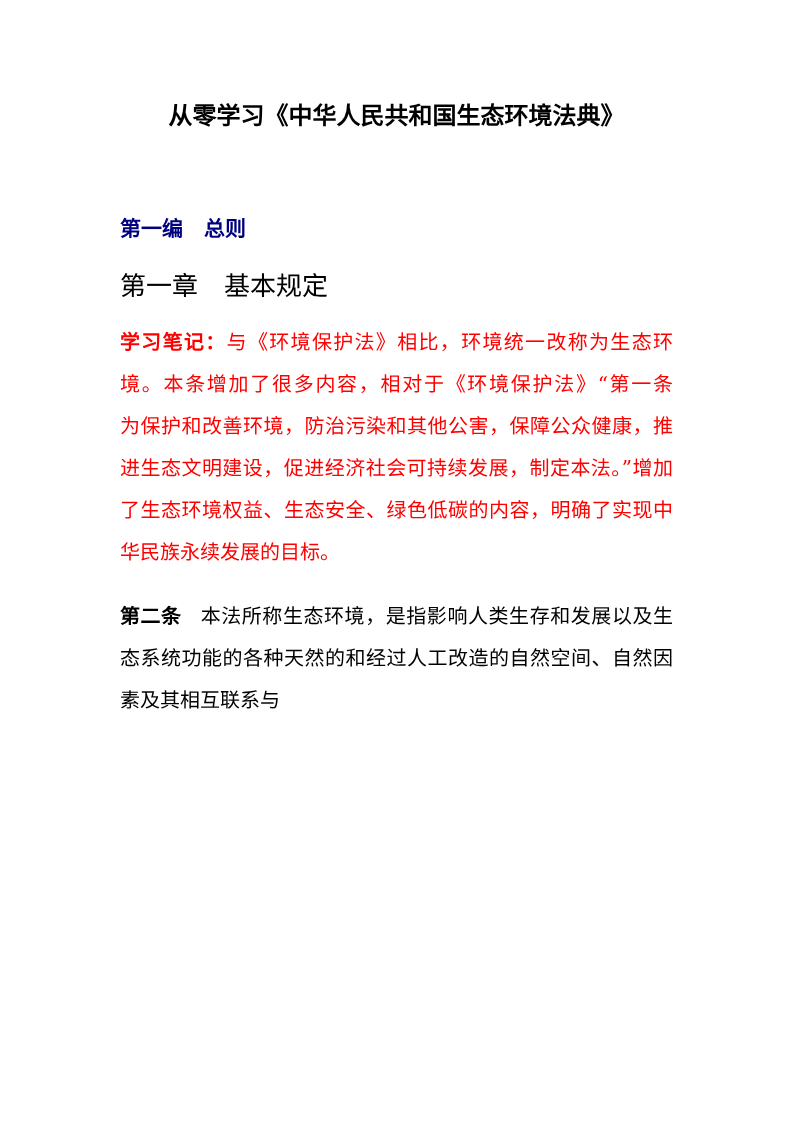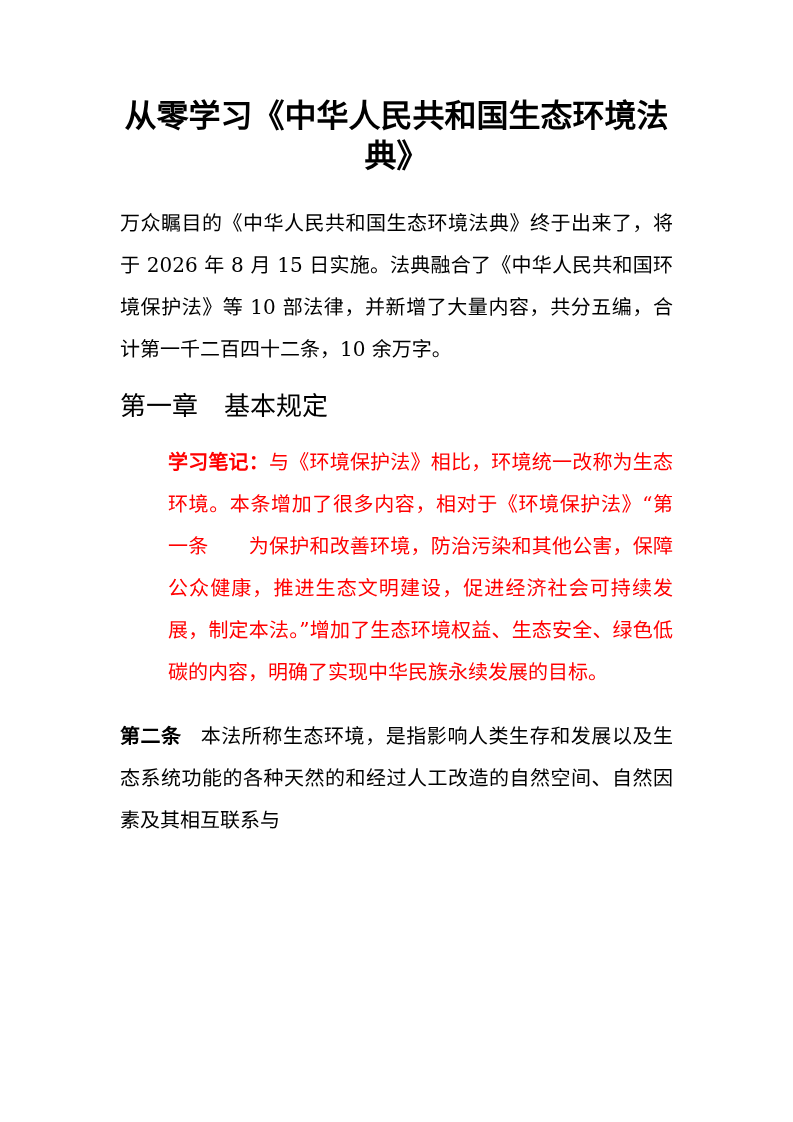--- a/index.html
+++ b/index.html
@@ -15,21 +15,21 @@
     background: #ffffff;
     box-sizing: border-box;
     padding: 96px 120px 60px 120px;
     overflow: hidden;
     font-family: "DejaVu Serif", "Liberation Serif", serif;
     color: #000000;
   }
   .doc-title {
     margin: 0 0 26px 0;
     font-family: "DejaVu Sans", "Liberation Sans", sans-serif;
-    font-size: 32px;
+    font-size: 24px;
     line-height: 40px;
     font-weight: 700;
     text-align: center;
     color: #000000;
   }
   .para {
     margin: 0;
     font-size: 20px;
     line-height: 42px;
     text-align: justify;
@@ -53,35 +53,34 @@
   }
   .article-para { margin-top: 20px; }
   .article2-para { margin-top: 22px; }
   .article-label {
     font-weight: 700;
     margin-right: 0.95em;
   }
   .note-para {
     margin-top: 14px;
     color: #ff0000;
-    margin-left: 48px;
   }
   .note-label {
     font-weight: 700;
   }
 </style>
 </head>
 <body>
 
 <div class="page">
 
   <h1 class="doc-title">从零学习《中华人民共和国生态环境法典》</h1>
 
-  <p class="para intro-para">万众瞩目的《中华人民共和国生态环境法典》终于出来了，将于 2026 年 8 月 15 日实施。法典融合了《中华人民共和国环境保护法》等 10 部法律，并新增了大量内容，共分五编，合计第一千二百四十二条，10 余万字。</p>
 
+  <h2 class="part-heading">第一编　总则</h2>
 
   <h3 class="chapter-heading">第一章　基本规定</h3>
 
 
   <p class="para note-para"><span class="note-label">学习笔记：</span><span>与《环境保护法》相比，环境统一改称为生态环境。本条增加了很多内容，相对于《环境保护法》“第一条　　为保护和改善环境，防治污染和其他公害，保障公众健康，推进生态文明建设，促进经济社会可持续发展，制定本法。”增加了生态环境权益、生态安全、绿色低碳的内容，明确了实现中华民族永续发展的目标。</span></p>
 
   <p class="para article2-para"><span class="article-label">第二条</span><span>本法所称生态环境，是指影响人类生存和发展以及生态系统功能的各种天然的和经过人工改造的自然空间、自然因素及其相互联系与</span></p>
 
 </div>
 

